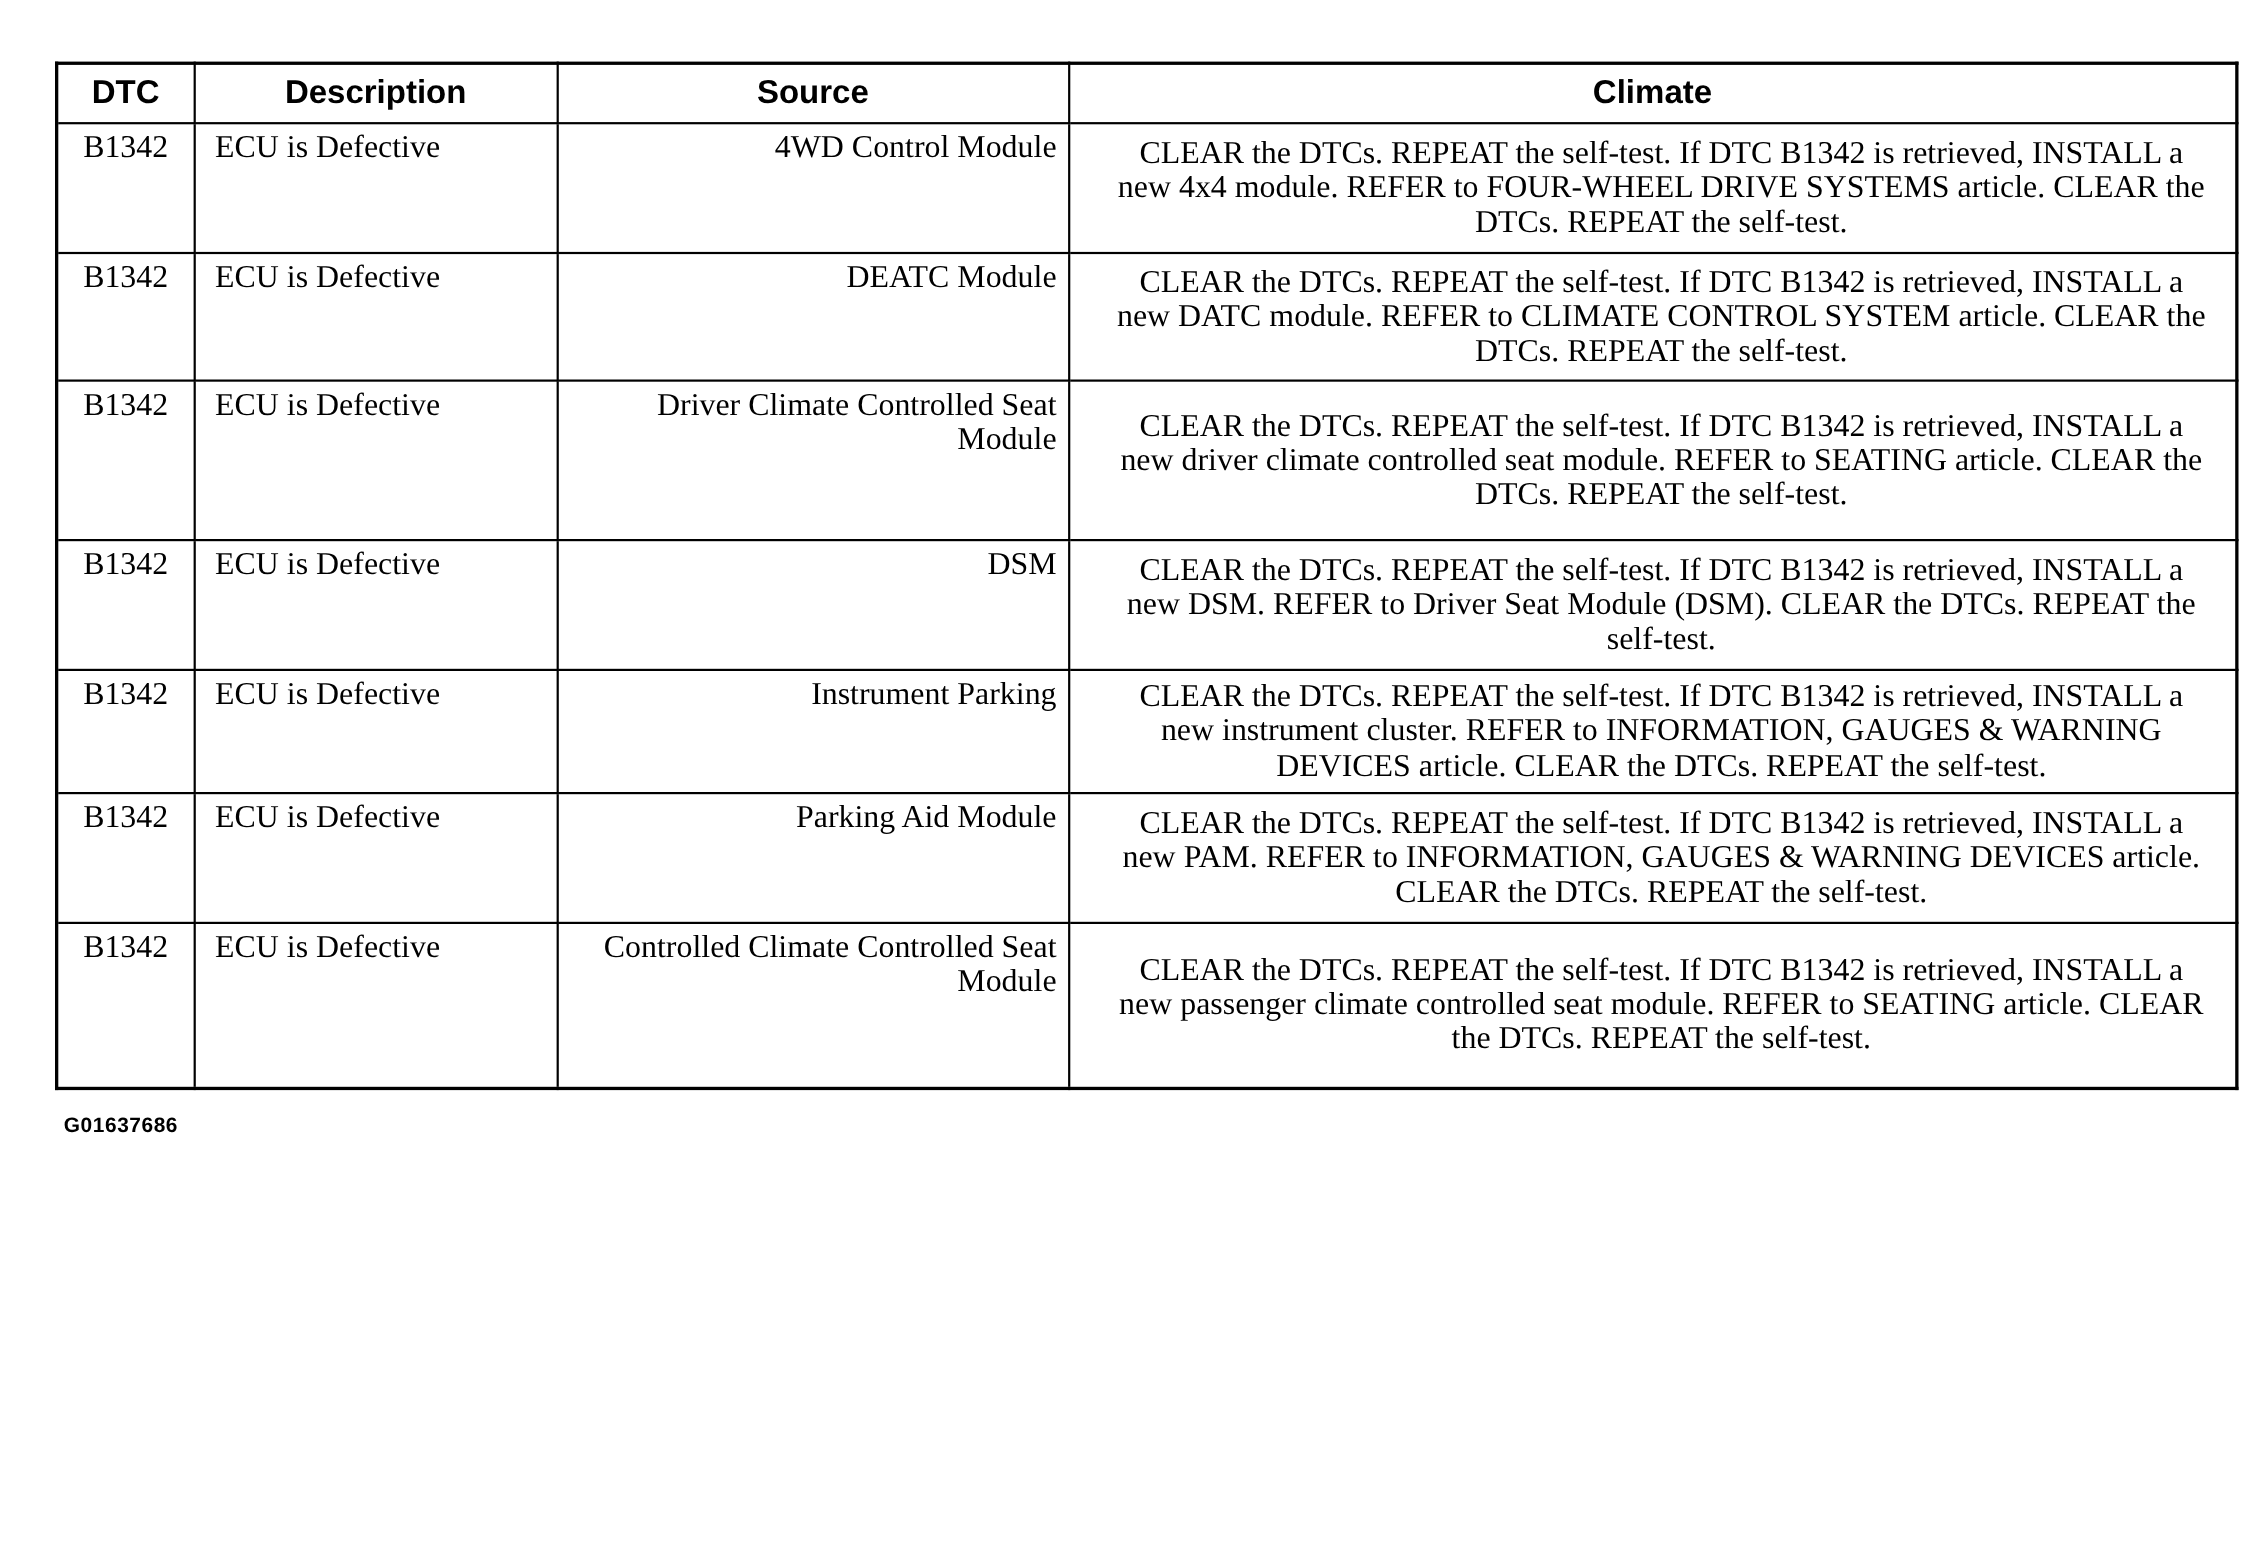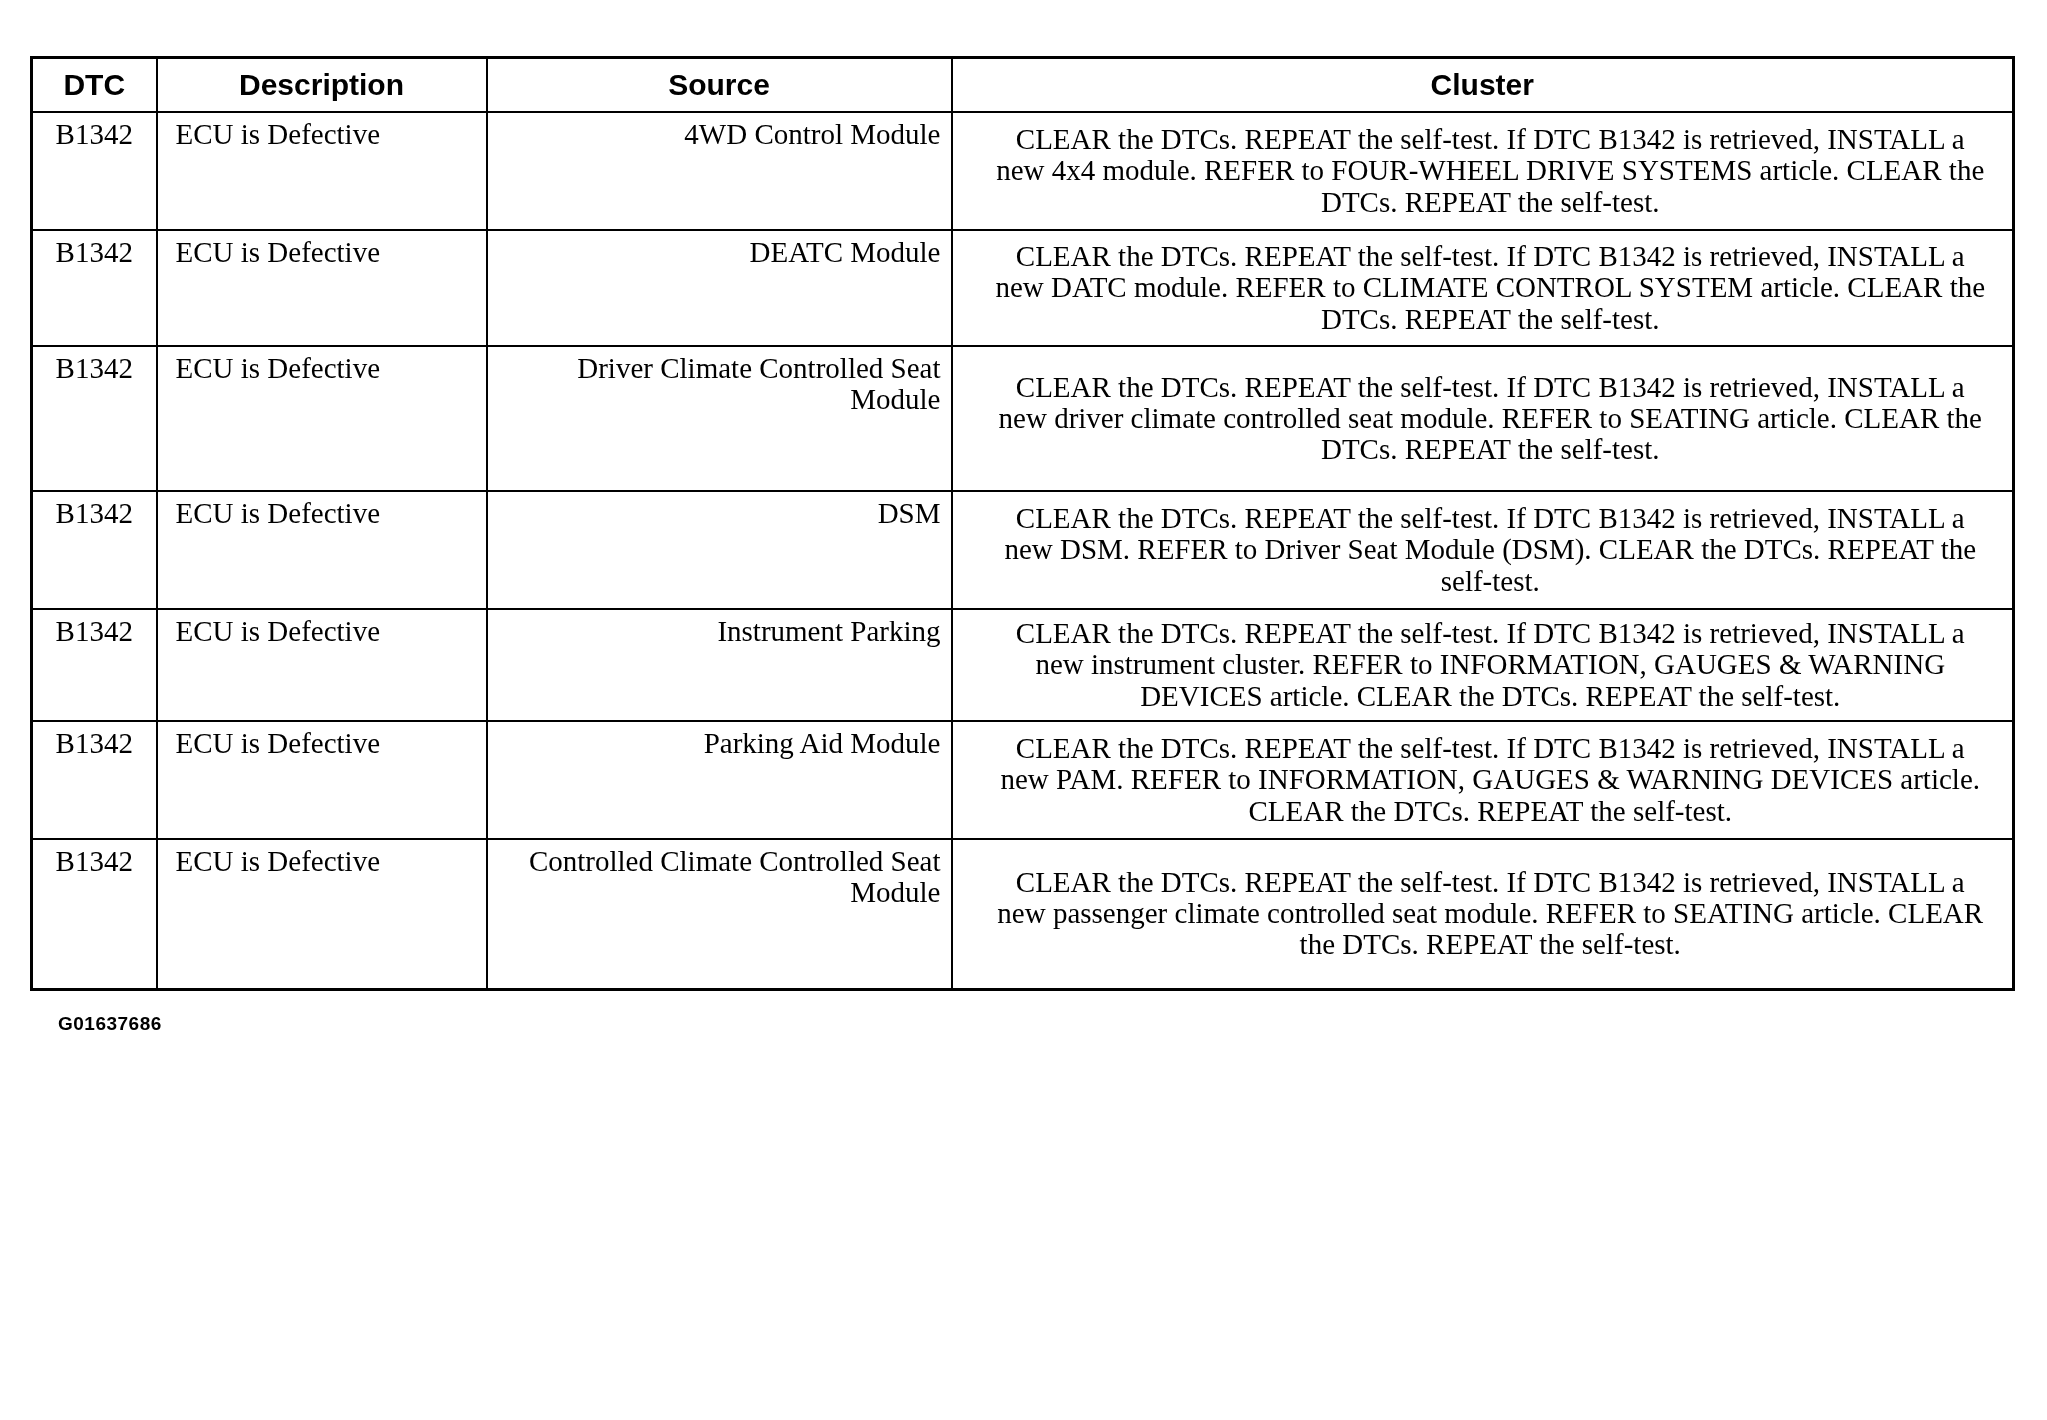--- a/index.html
+++ b/index.html
@@ -17,20 +17,21 @@
   .page {
     position: absolute;
     left: 30px;
     top: 56px;
     width: 1985px;
   }
   table.dtc-table {
     border-collapse: collapse;
     width: 100%;
     table-layout: fixed;
+    margin-left: 20px;
   }
   table.dtc-table, table.dtc-table th, table.dtc-table td {
     border: 2px solid #000000;
   }
   table.dtc-table {
     border-width: 3px;
   }
   th {
     font-family: "Liberation Sans", sans-serif;
     font-weight: bold;
@@ -99,21 +100,21 @@
       <col class="c-dtc">
       <col class="c-desc">
       <col class="c-source">
       <col class="c-action">
     </colgroup>
     <thead>
       <tr>
         <th>DTC</th>
         <th>Description</th>
         <th>Source</th>
-        <th>Cluster</th>
+        <th>Climate</th>
       </tr>
     </thead>
     <tbody>
       <tr>
         <td class="dtc-cell">B1342</td>
         <td class="desc-cell">ECU is Defective</td>
         <td class="source-cell">4WD Control Module</td>
         <td class="action-cell">CLEAR the DTCs. REPEAT the self-test. If DTC B1342 is retrieved, INSTALL a new 4x4 module. REFER to FOUR-WHEEL DRIVE SYSTEMS article. CLEAR the DTCs. REPEAT the self-test.</td>
       </tr>
       <tr>

